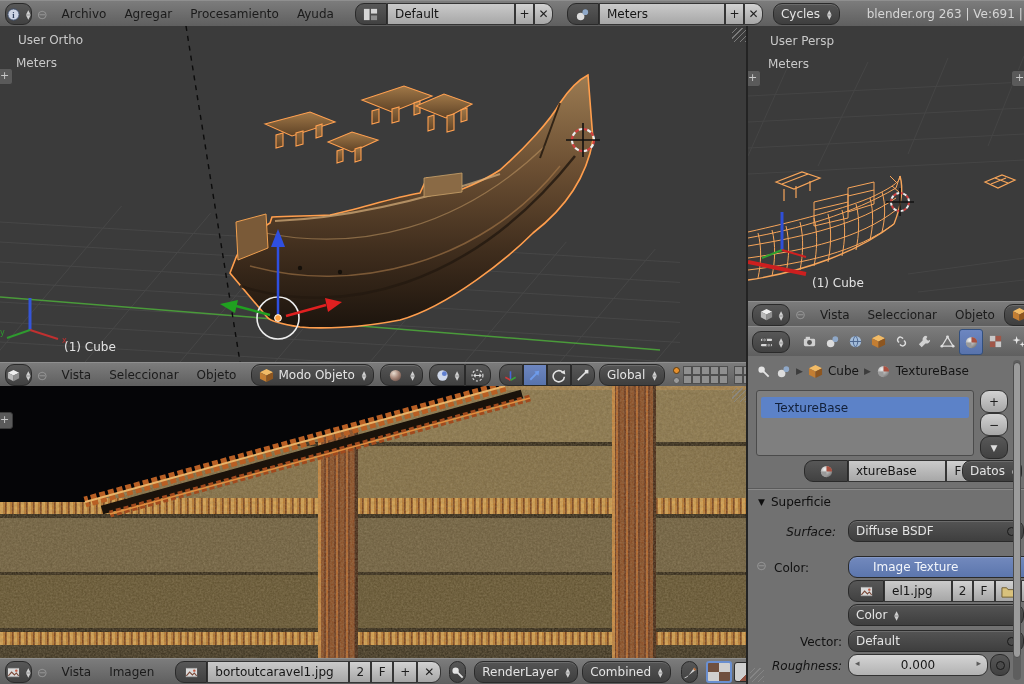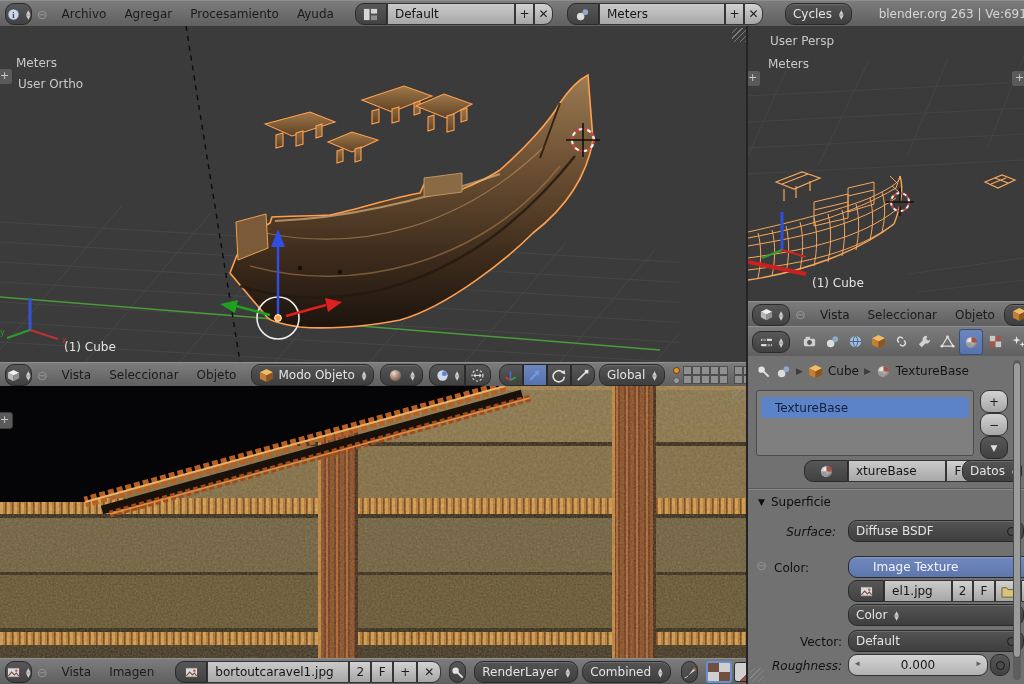--- a/index.html
+++ b/index.html
@@ -213,21 +213,21 @@
   <span style="display:inline-flex;margin-left:14px;">
     <span class="btnd rl" style="width:30px;">
           <svg class="ic" viewBox="0 0 16 16">
             <use href="#sym-scene"></use>
           </svg>
         </span>
     <span class="tf" style="width:110px;">Meters</span>
     <span class="btnl" style="width:17px;">+</span>
     <span class="btnl rr" style="width:17px;">✕</span>
   </span>
-  <span class="dd" style="width:98px;margin-left:22px;justify-content:space-between;">
+  <span class="dd" style="width:98px;margin-left:10px;justify-content:space-between;">
         <span>Cycles</span>
         <span class="ud">
           <i>▲</i>
           <i>▼</i>
         </span>
       </span>
   <svg class="ic" style="width:17px;height:17px;margin-left:20px;">
         <use href="#sym-blogo"></use>
       </svg>
   <span style="margin-left:7px;color:#d6d6d6;white-space:nowrap;">blender.org 263 | Ve:691 | Fa:5</span>
@@ -320,21 +320,21 @@
     </g>
 
     <g stroke-width="2">
       <line x1="30" y1="304" x2="30" y2="272" stroke="#3555d8" stroke-width="3"></line>
       <line x1="30" y1="304" x2="58" y2="313" stroke="#c03030"></line>
       <line x1="30" y1="304" x2="7" y2="312" stroke="#2f9a2f"></line>
       <text x="62" y="317" font-size="8" fill="#c03030" stroke="none">x</text>
       <text x="0" y="309" font-size="8" fill="#2f9a2f" stroke="none">y</text>
     </g>
   </svg>
-  <span class="vplabel" style="left:18px;top:7px;margin-top:44px;">User Ortho</span>
+  <span class="vplabel" style="left:18px;top:7px;">User Ortho</span>
   <span class="vplabel" style="left:16px;top:30px;">Meters</span>
   <span class="whlabel" style="left:64px;top:314px;">(1) Cube</span>
   <span class="plustab" style="left:-4px;top:42px;">+</span>
   <div class="hatch" style="right:2px;top:2px;"></div>
 </div>
 
 <div class="hdr abs" style="left:0;top:362px;width:748px;height:24px;">
   <span class="btnd rl rr" style="width:36px;margin-left:5px;gap:2px;">
         <svg class="ic" viewBox="0 0 16 16">
           <use href="#sym-3dview"></use>
@@ -540,21 +540,21 @@
           <use href="#sym-pin"></use>
         </svg>
       </span>
   <span class="dd" style="width:96px;margin-left:8px;">
         <span>RenderLayer</span>
         <span class="ud">
           <i>▲</i>
           <i>▼</i>
         </span>
       </span>
-  <span class="dd" style="width:76px;margin-left:4px;border-radius:10px;">
+  <span class="dd" style="width:76px;margin-left:4px;">
         <span>Combined</span>
         <span class="ud">
           <i>▲</i>
           <i>▼</i>
         </span>
       </span>
   <span class="btnd rl rr" style="width:26px;margin-left:10px;">
         <svg class="ic" viewBox="0 0 16 16">
           <use href="#sym-brush"></use>
         </svg>

